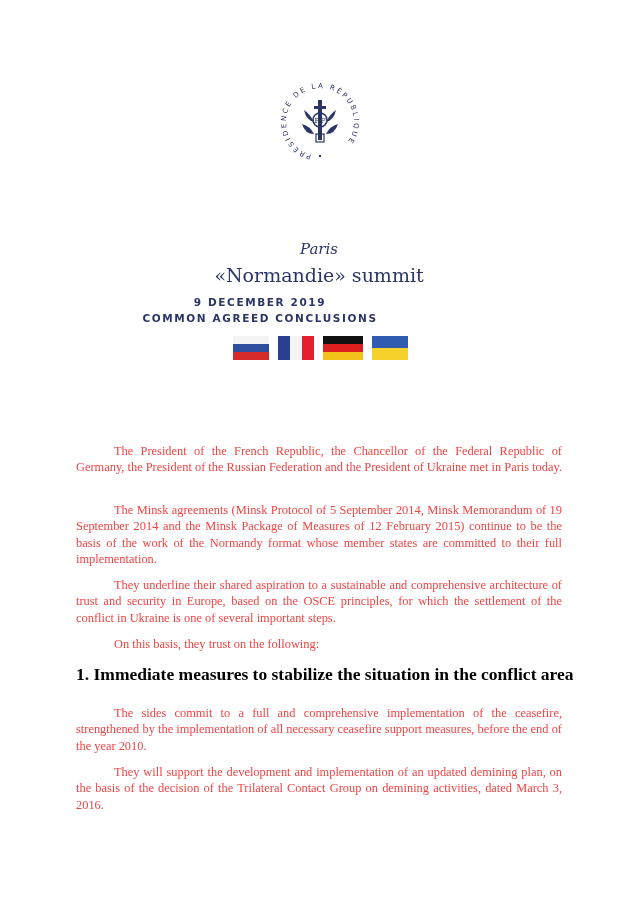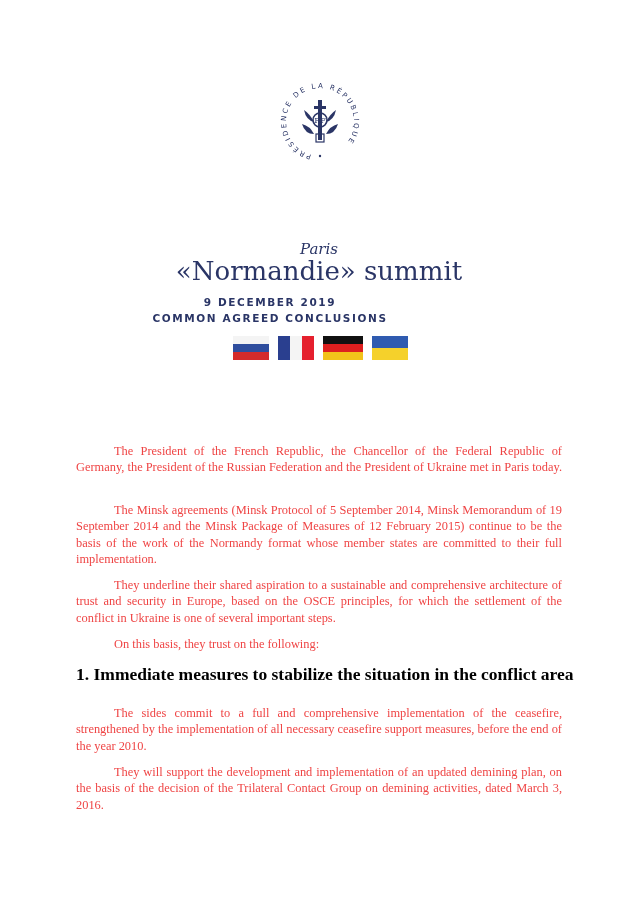--- a/index.html
+++ b/index.html
@@ -1,22 +1,22 @@
 <!DOCTYPE html>
 <html><head>
 <meta charset="utf-8">
 <style>
   html, body { margin: 0; padding: 0; background: #ffffff; }
   body { width: 638px; height: 903px; position: relative; overflow: hidden; }
   .logo { position: absolute; left: 270px; top: 76px; width: 100px; height: 90px; }
   .title { position: absolute; left: 0; width: 638px; text-align: center; color: #2a3566;
            font-family: "DejaVu Serif", "Liberation Serif", serif; }
   .t1 { top: 240px; font-size: 15px; font-style: italic; }
-  .t2 { top: 256px; font-size: 26px; }
-  .sub { position: absolute; left: 16px; width: 508px; text-align: center; color: #2a3566;
+  .t2 { top: 264px; font-size: 19px; }
+  .sub { position: absolute; left: 6px; width: 508px; text-align: center; color: #2a3566;
          font-family: "DejaVu Sans", sans-serif; font-size: 10.5px; letter-spacing: 1.6px; font-weight: bold; }
   .s1 { top: 296px; }
   .s2 { top: 312px; }
   .flags { position: absolute; top: 336px; left: 233px; display: flex; gap: 9px; }
   .flag { width: 36px; height: 24px; display: flex; }
   .flag.h { flex-direction: column; }
   .flag > span { flex: 1; }
   .doc { position: absolute; left: 76px; width: 486px; font-family: "Liberation Serif", serif;
          font-size: 12.4px; line-height: 16.3px; color: #ef4444; text-align: justify; }
   .doc p { margin: 0; text-indent: 38px; }

